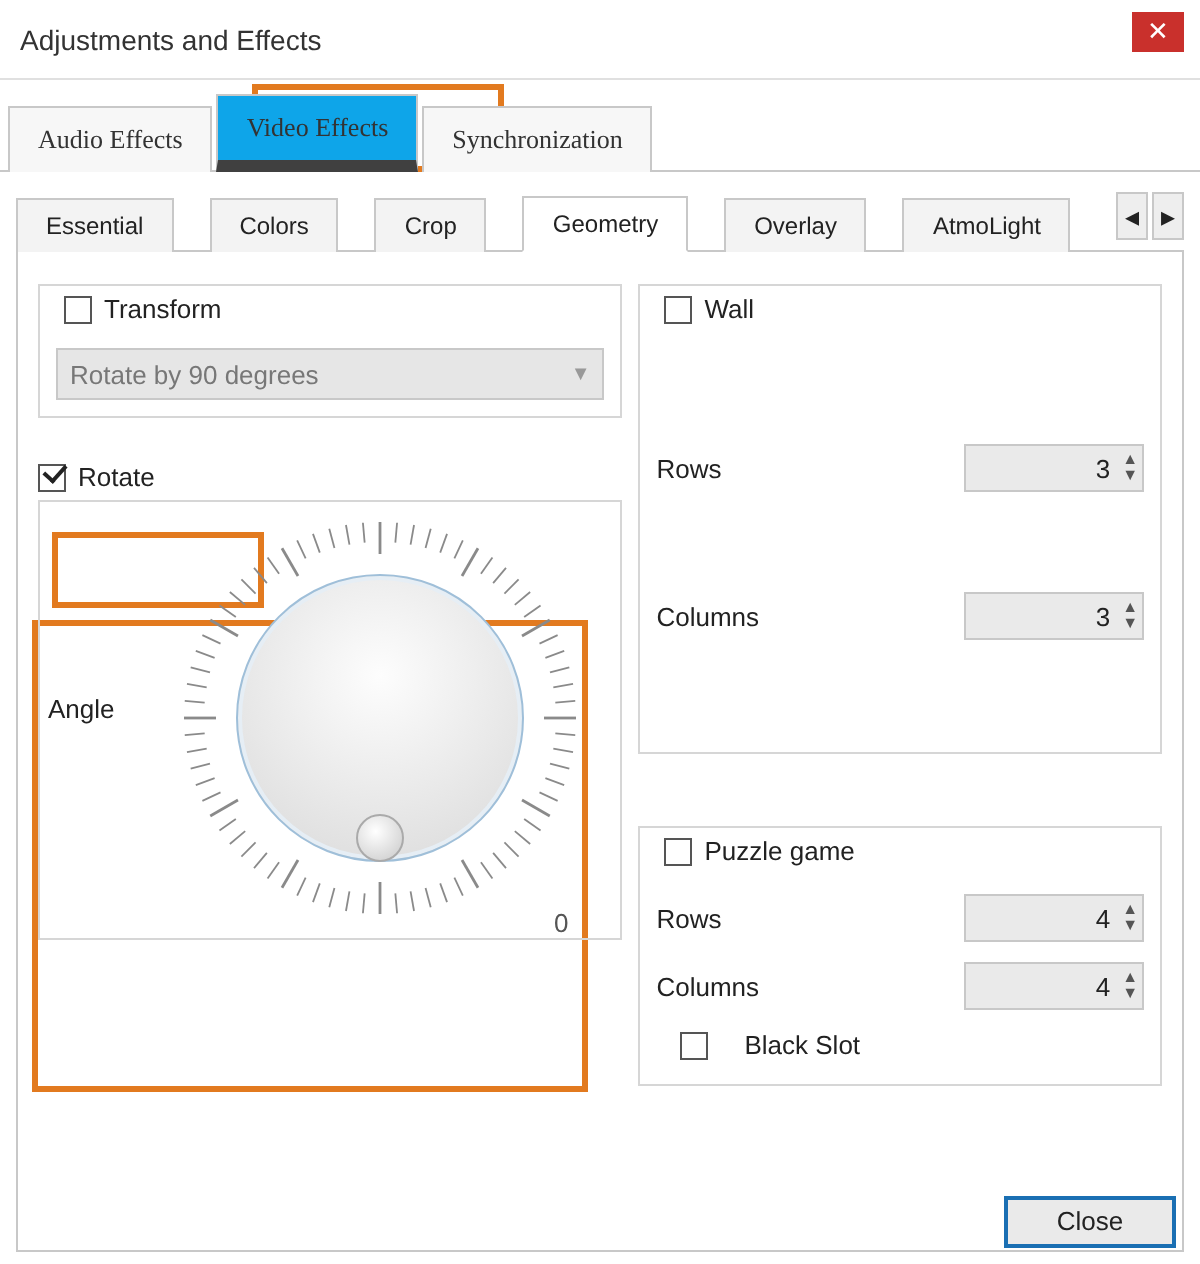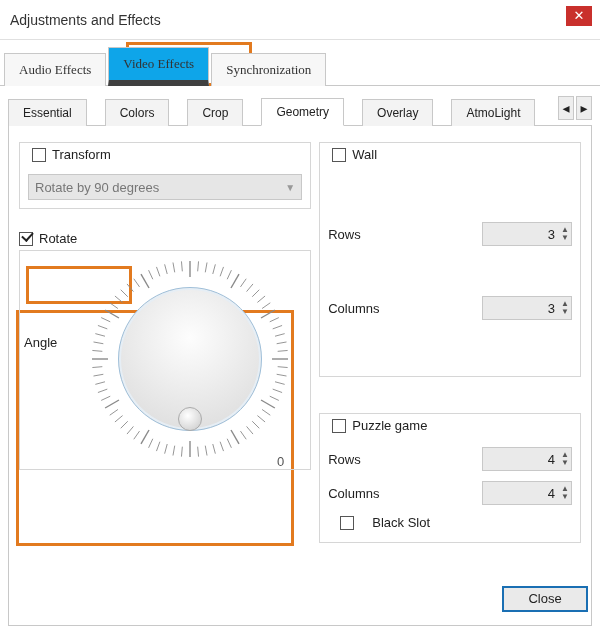--- a/index.html
+++ b/index.html
@@ -116,31 +116,31 @@
     border:1px solid #9fbfd9;
     box-shadow:0 0 0 2px #e6eef5 inset;
   }
   .dial .knob {
     position:absolute; left:50%; bottom:28px;
     transform:translateX(-50%);
     width:24px; height:24px; border-radius:50%;
     background:radial-gradient(circle at 40% 35%, #fff, #c8c8c8);
     border:1px solid #aaa;
   }
-  .anglelbl { position:absolute; left:4px; top:84px; }
+  .anglelbl { position:absolute; left:4px; top:96px; }
   .zerolbl { position:absolute; right:26px; bottom:0px; font-size:13px; color:#555;}
   .dial .ticks { position:absolute; inset:0; }
   
   .hl { position:absolute; border:3px solid #e27a1f; pointer-events:none; }
   .hl1 { left:126px; top:42px; width:126px; height:44px; }
   .hl2 { left:26px; top:266px; width:106px; height:38px; }
   .hl3 { left:16px; top:310px; width:278px; height:236px; }
   
   .footer {
-    position:absolute; right:12px; bottom:20px;
+    position:absolute; right:12px; bottom:8px;
   }
   .btn {
     min-width:86px; height:26px; border:2px solid #1a6fb3;
     background:#eaeaea; text-align:center; line-height:22px;
     cursor:pointer;
   }
 </style>
 </head>
 <body>
 

